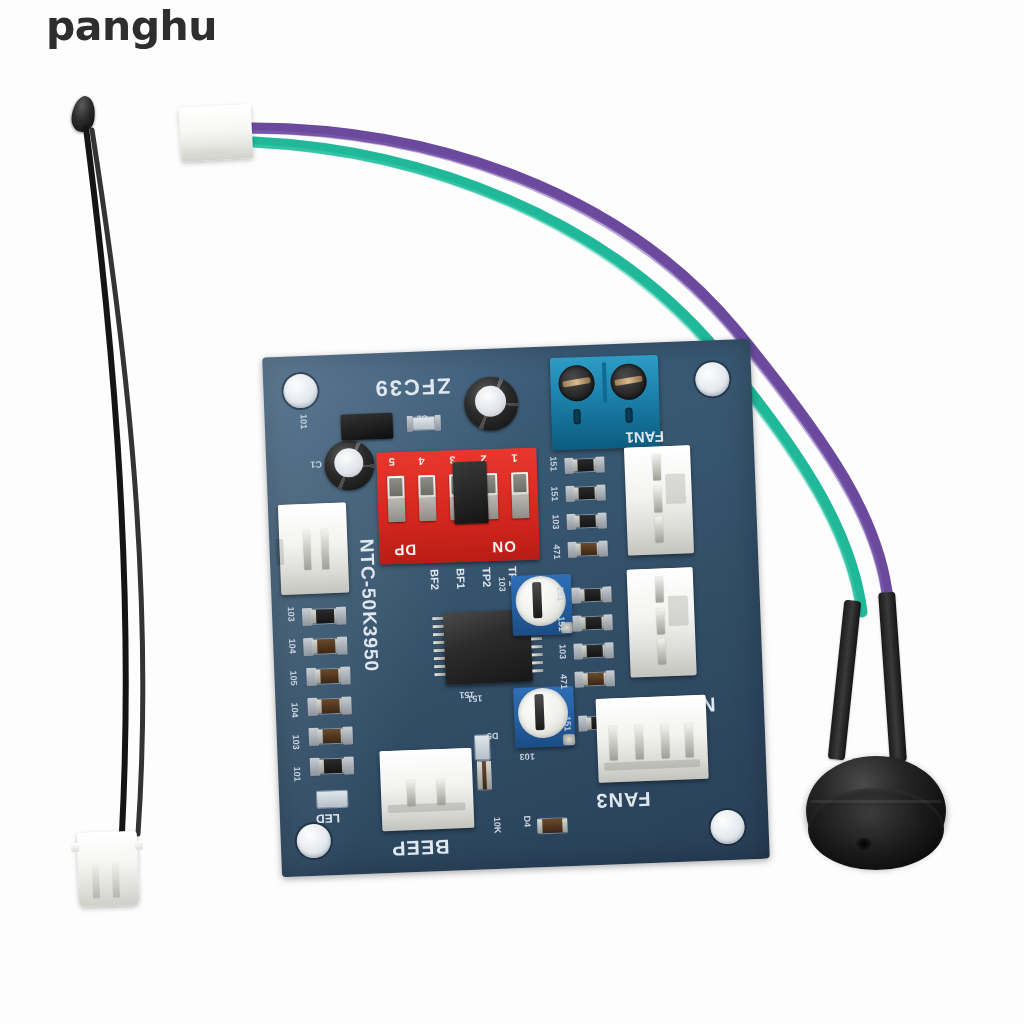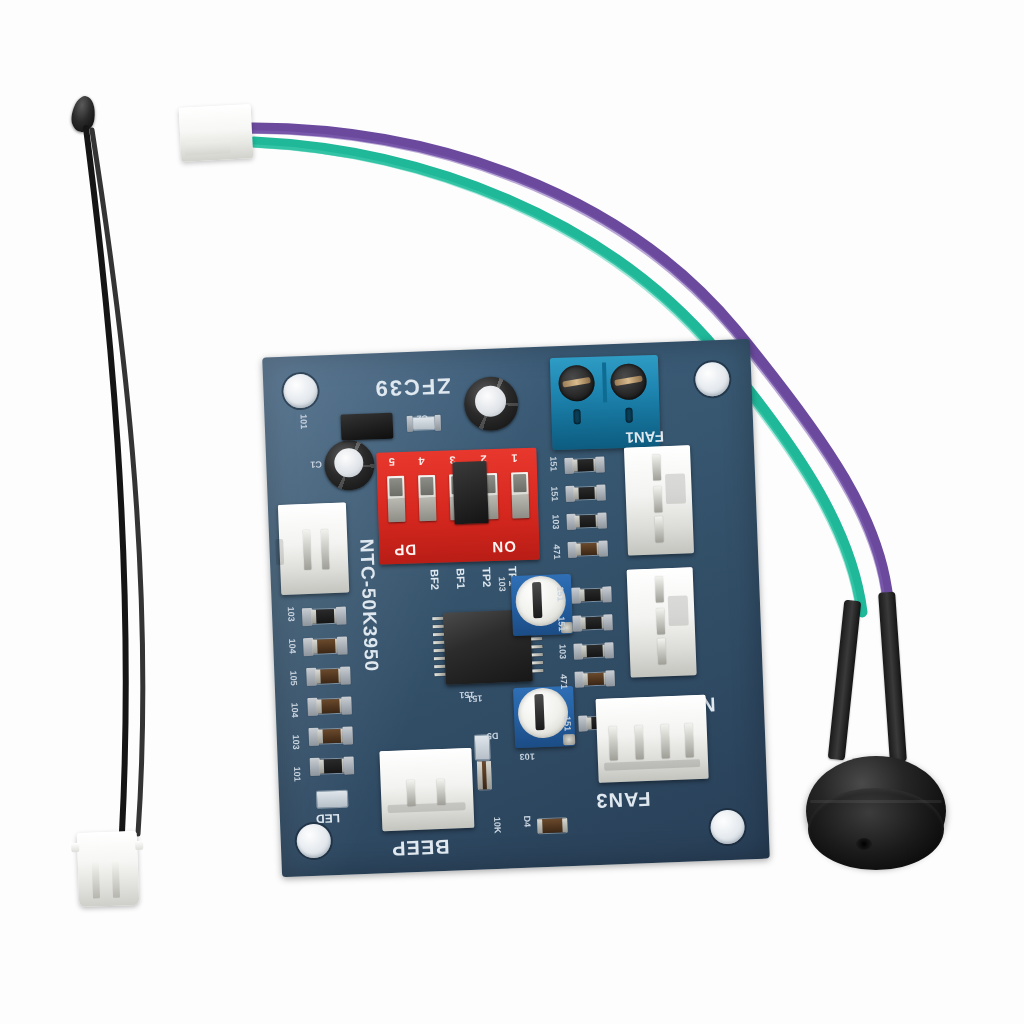--- a/index.html
+++ b/index.html
@@ -218,20 +218,21 @@
   .wire-conn .ledge{position:absolute;left:4px;bottom:6px;width:46px;height:13px;
     background:linear-gradient(180deg,#ededea,#d6d6d1);border-radius:2px;}
 
   svg.wires{position:absolute;left:0;top:0;width:1024px;height:1024px;pointer-events:none;}
 </style>
 </head>
 <body>
 
 <div id="stage">
 
+  <div class="watermark">panghu</div>
 
   <div>
     <div class="ntc-bead"></div>
     <svg class="wires">
       <path d="M86,128 C108,300 136,560 122,832" stroke="#151515" stroke-width="6" fill="none" stroke-linecap="round"></path>
       <path d="M92,130 C120,310 156,570 138,834" stroke="#1e1e1e" stroke-width="5" fill="none" stroke-linecap="round" opacity="0.9"></path>
     </svg>
     <div class="ntc-conn">
       <div class="ear" style="left:-6px"></div>
       <div class="ear" style="right:-6px"></div>

